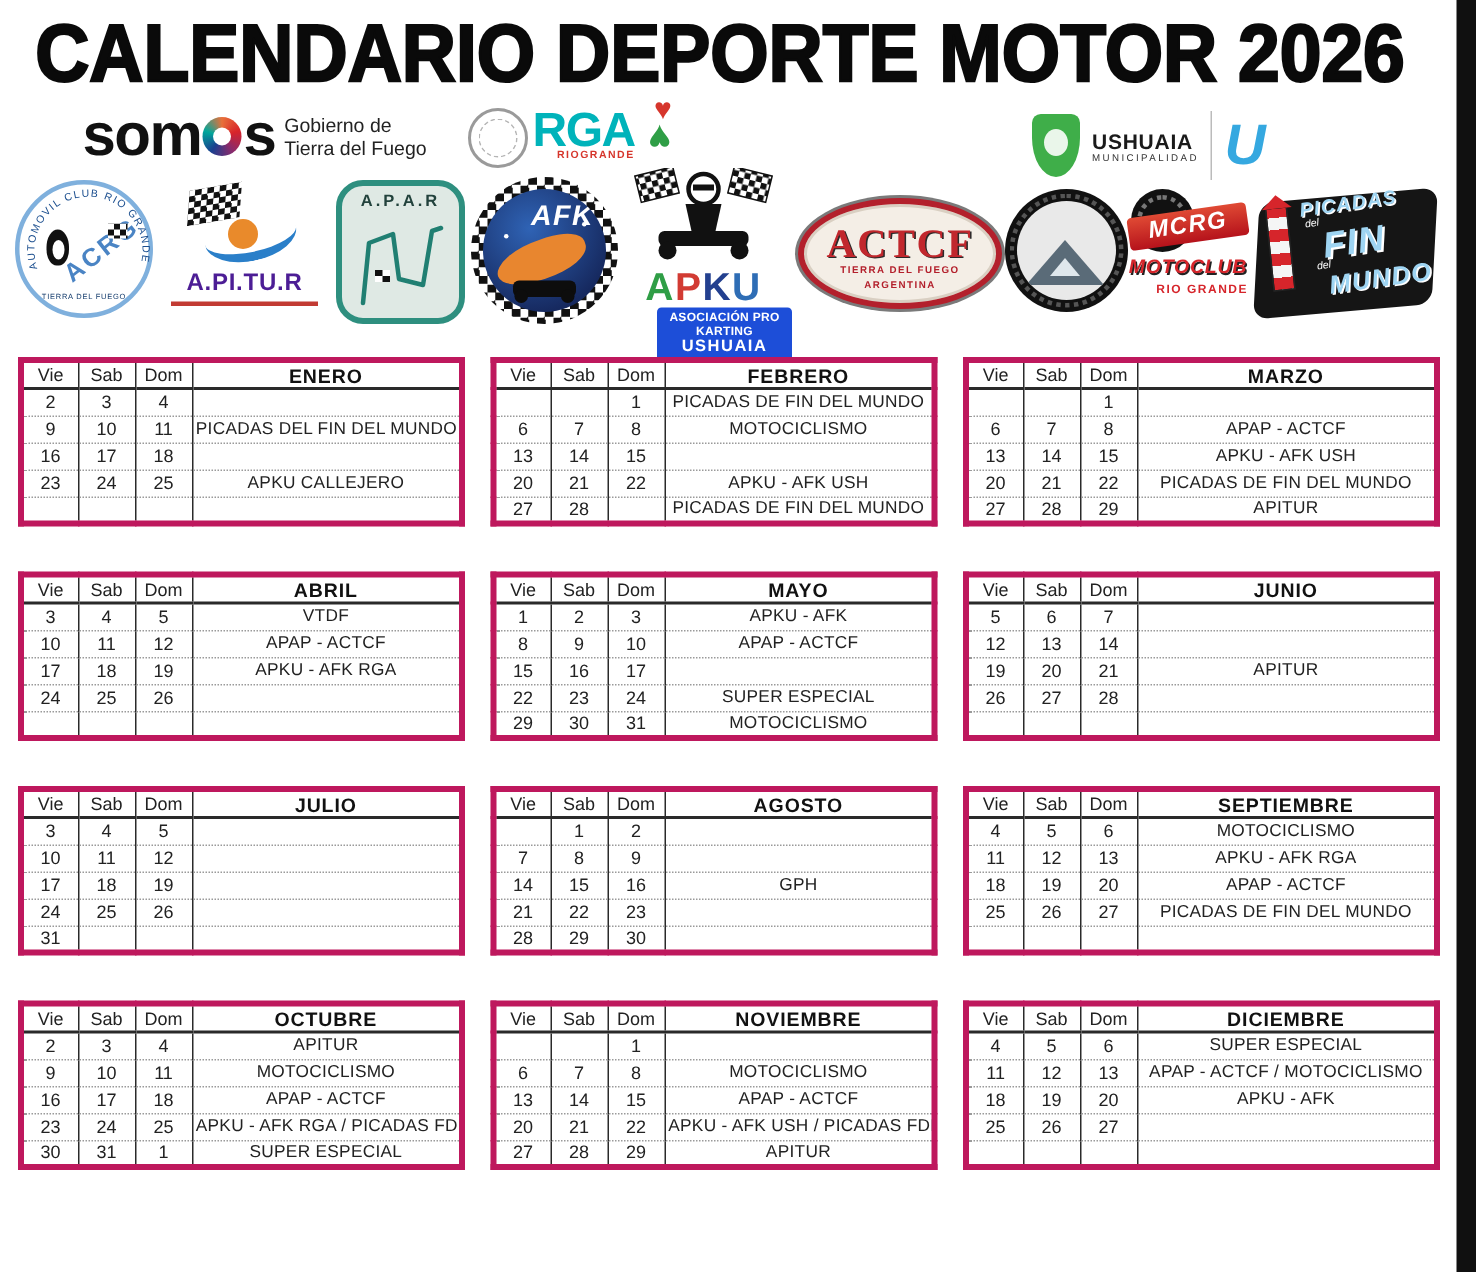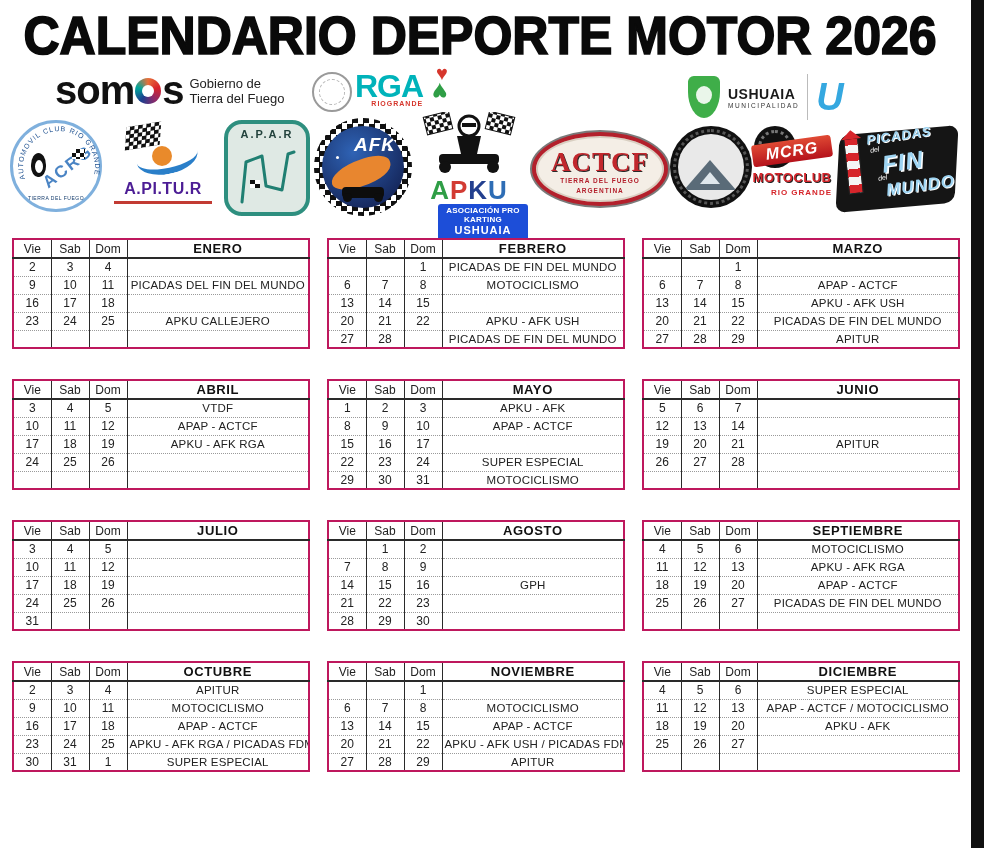--- a/index.html
+++ b/index.html
@@ -104,21 +104,21 @@
     border-left:26px solid transparent; border-right:26px solid transparent; border-bottom:30px solid #5a6b78; }
   .gear-mtn::after { content:''; position:absolute; left:-10px; top:12px; width:0; height:0;
     border-left:10px solid transparent; border-right:10px solid transparent; border-bottom:12px solid #dfe7ec; }
 
   .mcrg { left:752px; top:126px; width:80px; height:86px; }
   .mcrg-gear { position:absolute; left:2px; top:0; width:42px; height:42px; background:#111; border-radius:50%; }
   .mcrg-gear::after { content:''; position:absolute; inset:4px; border:3px dotted #777; border-radius:50%; }
   .mcrg-band { position:absolute; left:0px; top:14px; width:80px; padding:2px 0; background:linear-gradient(#e04a34,#b5121b);
     transform:rotate(-8deg); text-align:center; border-radius:3px; }
   .mcrg-band span { font-size:16px; font-weight:700; font-style:italic; color:#fff; letter-spacing:1px; }
-  .mcrg-l1 { position:absolute; left:0; top:44px; width:100%; text-align:center; font-size:13px; font-weight:700; 
+  .mcrg-l1 { position:absolute; left:0; top:44px; width:100%; text-align:center; font-size:13px; font-weight:700; font-style:italic;
     color:#d6252b; text-shadow:1px 1px 0 #222; letter-spacing:.5px; }
   .mcrg-l2 { position:absolute; left:0; top:62px; width:100%; text-align:right; font-size:8px; font-weight:700; color:#d6252b; letter-spacing:1px; }
 
   .picadas { left:830px; top:116px; width:130px; height:104px; }
   .picadas-bg { position:absolute; left:8px; top:14px; width:118px; height:78px; background:#151515;
     transform:skew(-8deg) rotate(-5deg); border-radius:10px; }
   .lighthouse { position:absolute; left:16px; top:22px; width:15px; height:56px; border:1px solid #222; transform:rotate(-6deg);
     background:repeating-linear-gradient(0deg, #d6252b 0 8px, #f5f5f5 8px 16px); }
   .lighthouse::before { content:''; position:absolute; left:-3px; top:-9px; width:0; height:0;
     border-left:10px solid transparent; border-right:10px solid transparent; border-bottom:9px solid #d6252b; }
@@ -129,21 +129,21 @@
     transform:rotate(-8deg); text-shadow:1.5px 1.5px 0 #fff; letter-spacing:1px; }
   .picadas-del2 { position:absolute; left:48px; top:58px; font-size:7px; font-style:italic; color:#fff; transform:rotate(-8deg); }
   .picadas-w3 { position:absolute; left:56px; top:60px; font-size:17px; font-weight:700; font-style:italic; color:#9ed4f2;
     transform:rotate(-8deg); text-shadow:1px 1px 0 #fff; letter-spacing:1px; }
 
   
   .calendar-grid {
     position:absolute; left:12px; top:238px; width:948px;
     display:grid; grid-template-columns:298px 298px 318px; column-gap:17px; row-gap:30px;
   }
-  table.month { width:100%; border-collapse:collapse; border:2px solid #be185d; table-layout:fixed; background:#fff; }
+  table.month { width:100%; border-collapse:collapse; border:4px solid #be185d; table-layout:fixed; background:#fff; }
   table.month col.day-col { width:38px; }
   table.month th, table.month td { text-align:center; padding:0 2px; overflow:hidden; white-space:nowrap; }
   table.month thead th { height:19px; font-size:12px; border-bottom:2px solid #2a2a2a; font-weight:400; color:#222; }
   table.month thead th.month-name { font-weight:700; font-size:13px; letter-spacing:.6px; color:#111; }
   table.month tbody td { height:18px; font-size:12px; color:#222; }
   table.month th.dow, table.month td.day { border-right:1.6px solid #2a2a2a; }
   table.month tbody tr + tr td { border-top:1px dotted #9a9a9a; }
   table.month td.event { font-size:11.5px; letter-spacing:.2px; }
 </style>
 </head>

